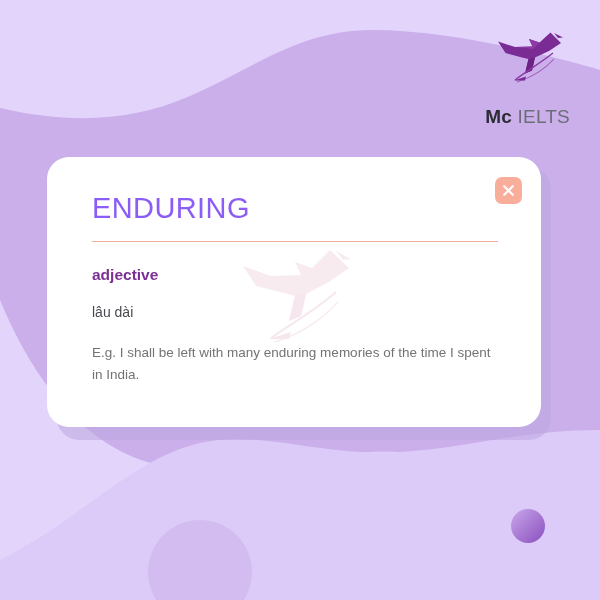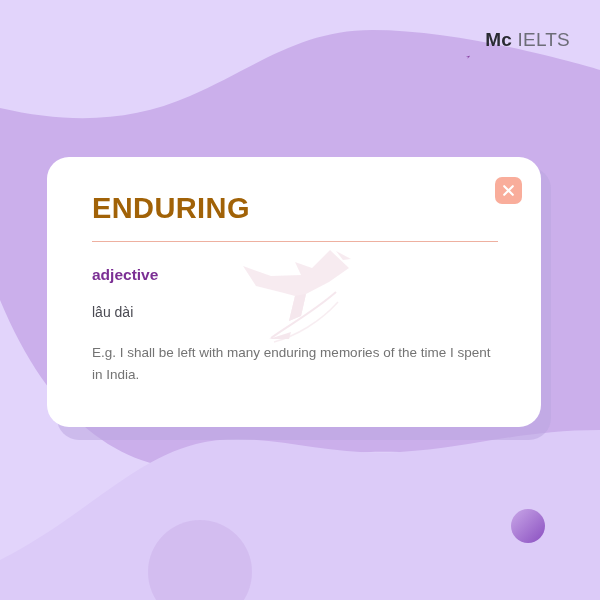--- a/index.html
+++ b/index.html
@@ -18,22 +18,22 @@
     z-index:0;
   }
 
   
   #brand-logo {
     position:absolute;
     top:26px; right:30px;
     width:104px;
     z-index:4;
     display:flex;
-    flex-direction:row;
-    align-items:flex-start;
+    flex-direction:column;
+    align-items:flex-end;
     gap:15px;
   }
   #brand-mark { width:78px; height:62px; display:block; }
   #brand-wordmark {
     margin-top:4px;
     font-size:19px;
     letter-spacing:.2px;
     white-space:nowrap;
     line-height:1;
   }
@@ -84,23 +84,23 @@
   #close-button svg { display:block; }
 
   .card-inner {
     position:relative;
     z-index:3;
     padding:36px 45px 0 45px;
   }
 
   #headword {
     font-size:29px;
-    font-weight:bold;
+    font-weight:normal;
     letter-spacing:.4px;
-    color:#a16207;
+    color:#8b5cf6;
     line-height:1.05;
   }
   #phonetic {
     margin-top:9px;
     font-size:15px;
     color:#eda995;
     letter-spacing:.2px;
   }
   #card-divider {
     margin-top:18px;

